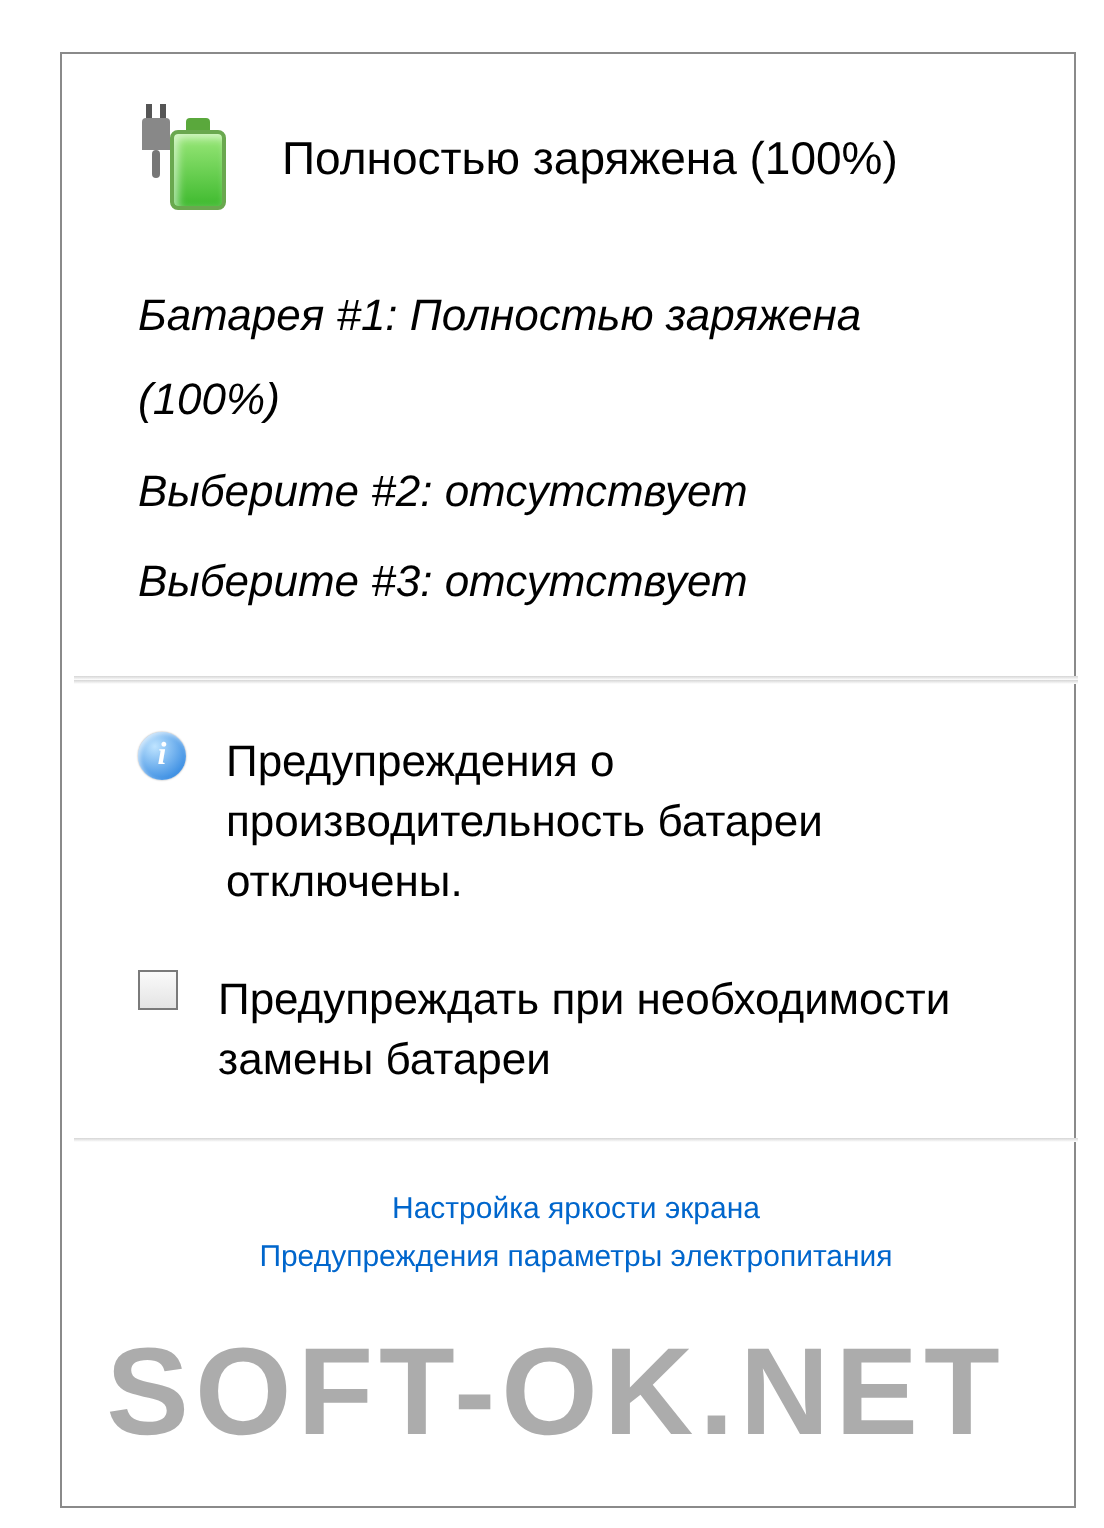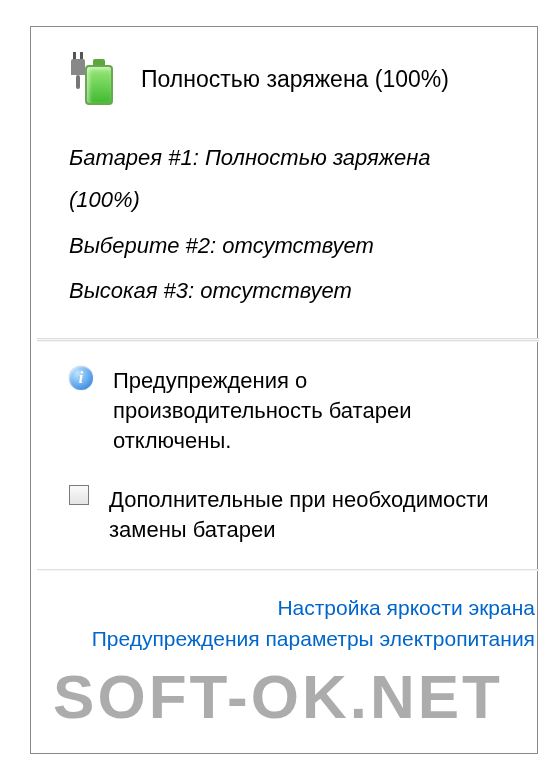--- a/index.html
+++ b/index.html
@@ -174,22 +174,22 @@
       width: 20px;
       height: 20px;
       border: 1px solid #7a7a7a;
       background: linear-gradient(to bottom, #fafafa 0%, #e4e4e4 100%);
       margin-right: 16px;
       margin-top: 4px;
       flex-shrink: 0;
     }
     .links-block {
       padding: 14px 0 14px 0;
-      text-align: right;
-      font-size: 21px;
+      text-align: center;
+      font-size: 15px;
     }
     .links-block a {
       color: #0066cc;
       text-decoration: none;
       display: block;
       margin: 7px 0;
     }
     .watermark {
       position: absolute;
       left: 0; right: 12px;
@@ -216,36 +216,36 @@
         <div class="plugcord"></div>
         <div class="cap"></div>
         <div class="cell"></div>
       </div>
       <div class="header-title">Полностью заряжена (100%)</div>
     </div>
 
     <div class="status-block">
       <div>Батарея #1: Полностью заряжена (100%)</div>
       <div>Выберите #2: отсутствует</div>
-      <div>Высокая #3: отсутствует</div>
+      <div>Выберите #3: отсутствует</div>
     </div>
 
     <hr class="sep">
 
 
     <hr class="sep">
 
     <div class="info-block">
       <div class="info-icon">i</div>
       <div>Предупреждения о производительность батареи отключены.</div>
     </div>
 
     <div class="check-block">
       <div class="checkbox"></div>
-      <div>Дополнительные при необходимости замены батареи</div>
+      <div>Предупреждать при необходимости замены батареи</div>
     </div>
 
     <hr class="sep">
 
     <div class="links-block">
       <a href="#">Настройка яркости экрана</a>
       <a href="#">Предупреждения параметры электропитания</a>
     </div>
 
   </div>

